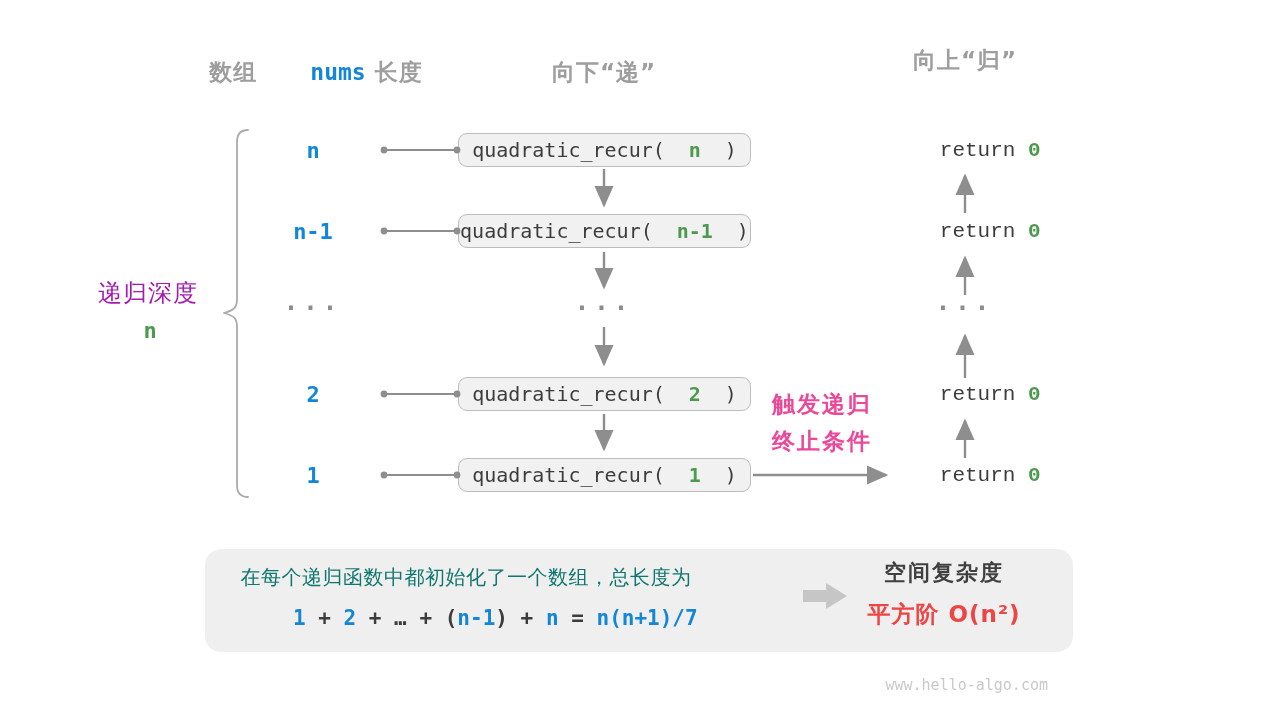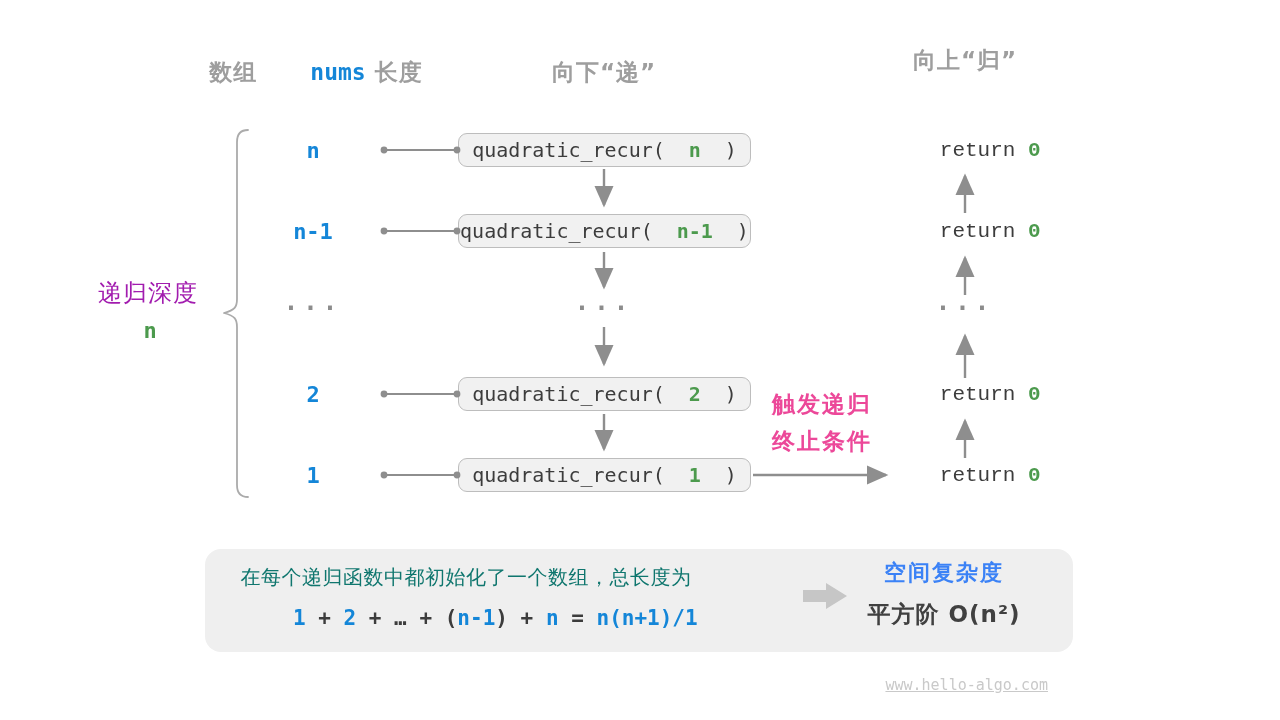--- a/index.html
+++ b/index.html
@@ -33,25 +33,25 @@
   .depth-n{font-family:"DejaVu Sans Mono",monospace;font-weight:bold;font-size:22px;color:#4c9a4d;}
 
   .note{font-weight:bold;font-size:23px;color:#ec4899;letter-spacing:2px;}
 
   .panel{position:absolute;left:205px;top:549px;width:868px;height:103px;
          background:#efefef;border-radius:16px;}
   .sline{font-size:20px;color:#0f766e;letter-spacing:0.5px;}
   .formula{font-family:"DejaVu Sans Mono",monospace;font-weight:bold;font-size:21px;}
   .f-dark{color:#3c3c3c;}
   .f-blue{color:#1486d8;}
-  .res-title{font-weight:bold;font-size:22px;color:#3b82f6;letter-spacing:2px;}
-  .res-value{font-weight:bold;font-size:23px;color:#404040;letter-spacing:1px;}
+  .res-title{font-weight:bold;font-size:22px;color:#404040;letter-spacing:2px;}
+  .res-value{font-weight:bold;font-size:23px;color:#ef4444;letter-spacing:1px;}
 
   .watermark{position:absolute;right:40px;top:676px;
-             font-family:"DejaVu Sans Mono",monospace;font-size:15px;color:#c9c9c9;text-decoration:underline;}
+             font-family:"DejaVu Sans Mono",monospace;font-size:15px;color:#c9c9c9;}
 
   svg.overlay{position:absolute;left:0;top:0;pointer-events:none;}
 </style>
 </head>
 <body>
 
 <div class="stage">
 
   <div class="pos hdr-group" style="left:316px;top:72px;">
     <span class="hdr">数组</span>
@@ -97,21 +97,21 @@
   <div class="pos ret" style="left:965px;top:475px;">
     <span>return </span><span class="ret-val">0</span>
   </div>
 
   <div class="pos note" style="left:822px;top:404px;">触发递归</div>
   <div class="pos note" style="left:822px;top:441px;">终止条件</div>
 
   <div class="panel"></div>
   <div class="pos sline" style="left:466px;top:577px;">在每个递归函数中都初始化了一个数组，总长度为</div>
   <div class="pos formula" style="left:470px;top:618px;">
-    <span class="f-blue">1</span><span class="f-dark"> + </span><span class="f-blue">2</span><span class="f-dark"> + </span><span class="f-dark">…</span><span class="f-dark"> + </span><span class="f-dark">(</span><span class="f-blue">n-1</span><span class="f-dark">)</span><span class="f-dark"> + </span><span class="f-blue">n</span><span class="f-dark"> = </span><span class="f-blue">n(n+1)/1</span>
+    <span class="f-blue">1</span><span class="f-dark"> + </span><span class="f-blue">2</span><span class="f-dark"> + </span><span class="f-dark">…</span><span class="f-dark"> + </span><span class="f-dark">(</span><span class="f-blue">n-1</span><span class="f-dark">)</span><span class="f-dark"> + </span><span class="f-blue">n</span><span class="f-dark"> = </span><span class="f-blue">n(n+1)/7</span>
   </div>
   <div class="pos res-title" style="left:944px;top:573px;">空间复杂度</div>
   <div class="pos res-value" style="left:944px;top:614px;">平方阶 O(n²)</div>
 
   <div class="watermark">www.hello-algo.com</div>
 
   <svg class="overlay" width="1280" height="720" viewBox="0 0 1280 720">
     <defs>
       <marker id="ah" markerWidth="10" markerHeight="9" refX="8" refY="4" orient="auto">
         <path d="M0,0 L9,4 L0,8 Z" fill="#8e8e8e"></path>

